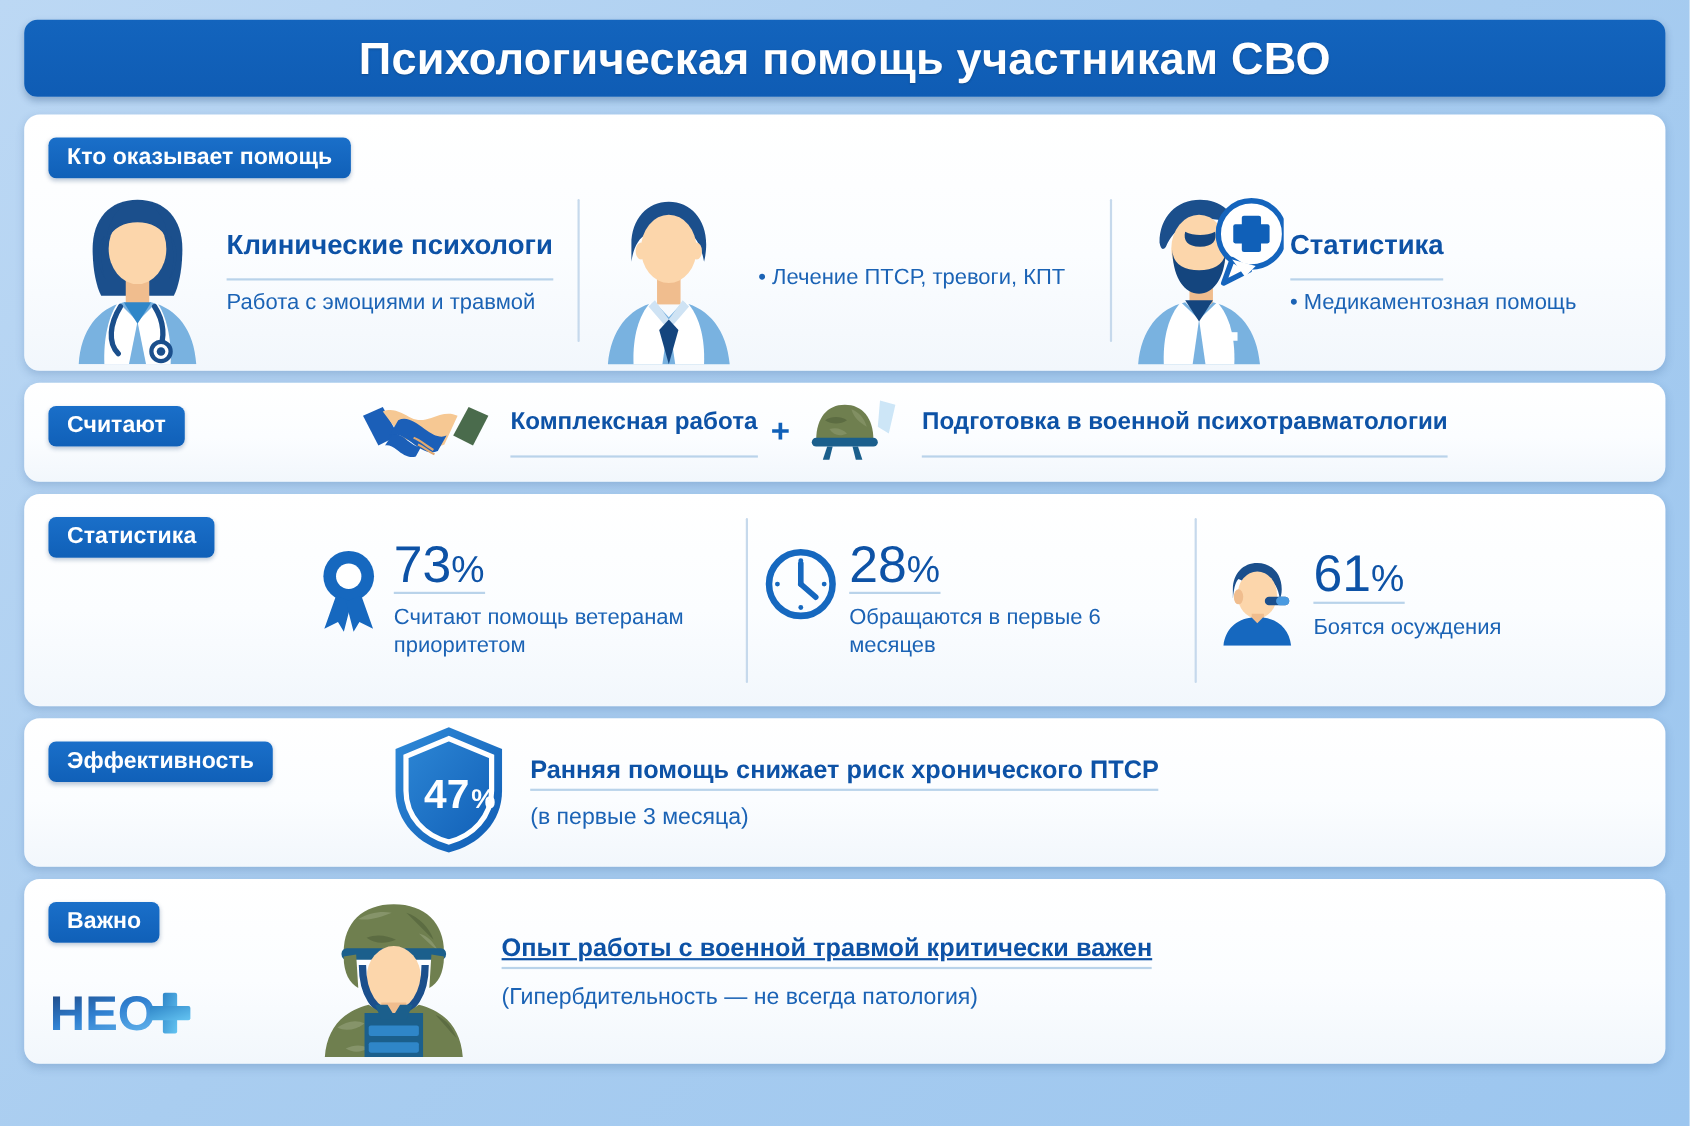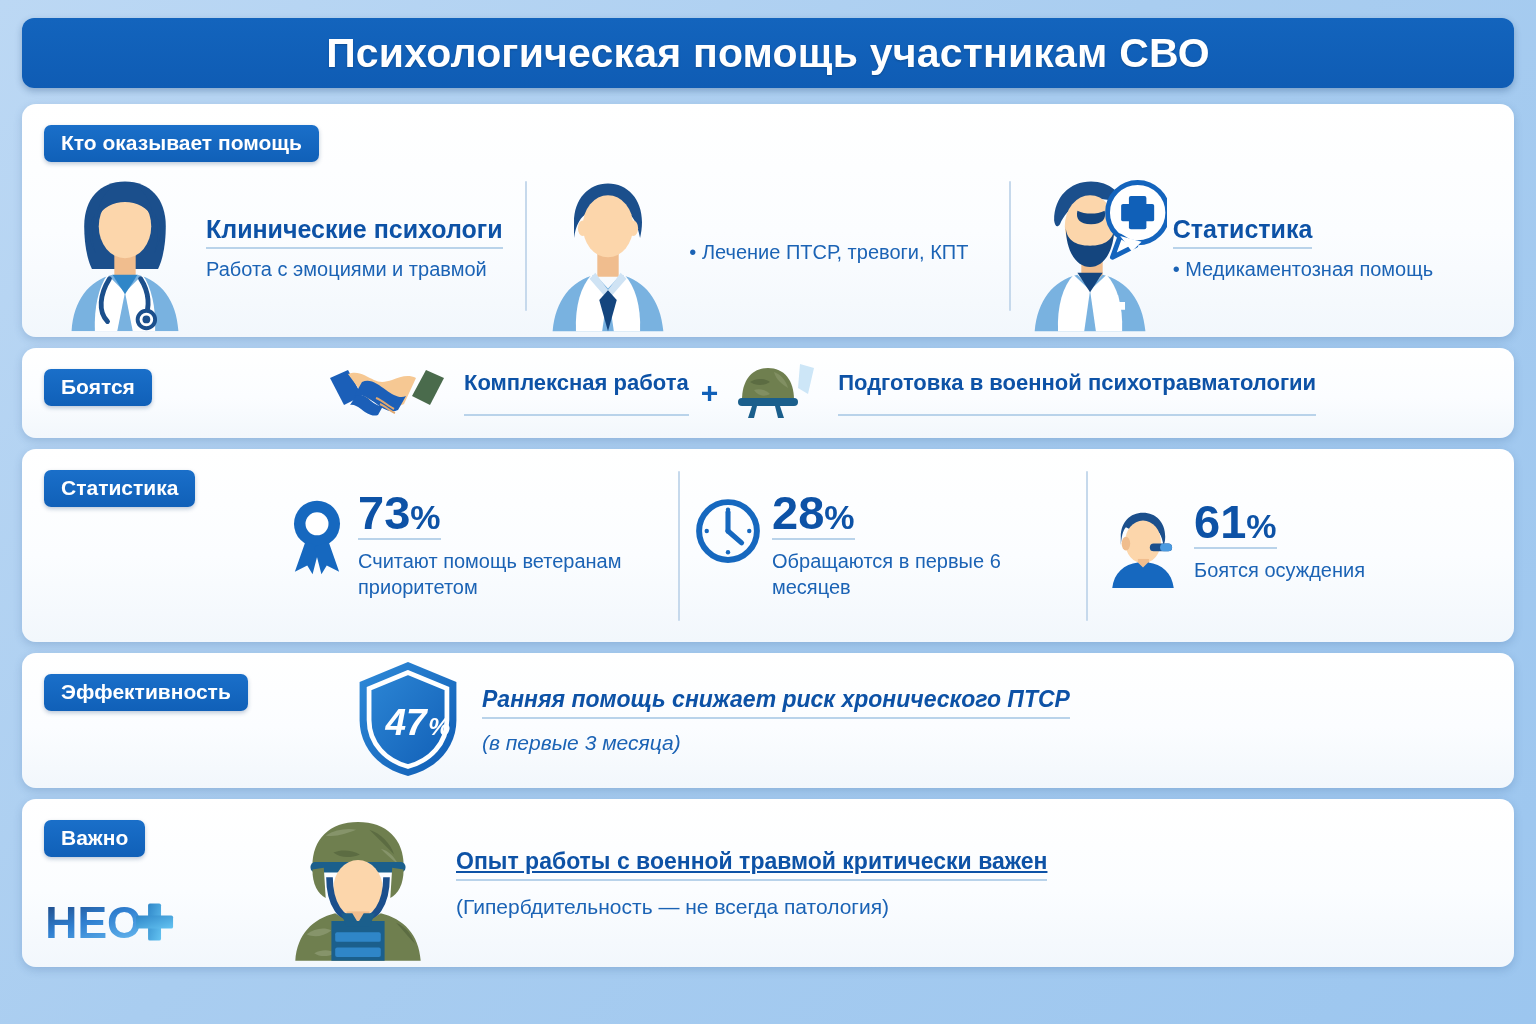--- a/index.html
+++ b/index.html
@@ -44,21 +44,21 @@
     padding:7px 17px 9px;border-radius:7px;
     box-shadow:0 2px 4px rgba(20,60,110,.28);
     white-space:nowrap;line-height:1;
   }
 
   .sep{width:2px;background:#c6d9ec;border-radius:1px;}
 
   
   .ttl{
     color:#0d52a6;font-size:25px;font-weight:bold;line-height:1.12;
-    border-bottom:2px solid #b9d3ea;padding-bottom:4px;display:inline-block;
+    border-bottom:2px solid #b9d3ea;padding-bottom:16px;display:inline-block;
   }
   .sub{color:#1b63b5;font-size:20px;line-height:1.25;margin-top:8px;}
   .bullet{color:#1b63b5;font-size:20px;line-height:1.28;margin-top:8px;}
 
   
   .specialists{
     position:absolute;left:22px;right:22px;top:62px;bottom:12px;
     display:flex;align-items:center;
   }
   .spec{flex:1;display:flex;align-items:center;gap:6px;height:100%;padding:0 6px;box-sizing:border-box;}
@@ -78,31 +78,31 @@
   .plus{color:#1060b8;font-size:30px;font-weight:bold;}
 
   
   .stats{
     position:absolute;left:250px;right:20px;top:10px;bottom:10px;
     display:flex;align-items:center;
   }
   .stat{flex:1;display:flex;align-items:flex-start;gap:10px;padding:0 14px;box-sizing:border-box;}
   .stat .icon{flex:0 0 auto;padding-top:6px;}
   .stat .num{
-    color:#0d52a6;font-size:47px;font-weight:bold;line-height:.95;
+    color:#0d52a6;font-size:47px;font-weight:normal;line-height:.95;
     border-bottom:2px solid #b9d3ea;display:inline-block;padding-bottom:3px;
   }
   .stat .num .pc{font-size:34px;}
   .stat .cap{color:#1b63b5;font-size:20px;line-height:1.3;margin-top:8px;}
   .stat-sep{height:150px;align-self:center;}
 
   
   .eff{
     position:absolute;left:330px;right:20px;top:0;bottom:0;
-    display:flex;align-items:center;gap:18px;font-style:italic;
+    display:flex;align-items:center;gap:18px;
   }
   .eff .hl{
     color:#0d52a6;font-size:23px;font-weight:bold;
     border-bottom:2px solid #b9d3ea;padding-bottom:4px;display:inline-block;
   }
   .eff .note{color:#1b63b5;font-size:21px;margin-top:12px;}
 
   
   .imp{
     position:absolute;left:270px;right:20px;top:0;bottom:0;
@@ -241,21 +241,21 @@
         <div class="txt">
           <div class="ttl">Статистика</div>
           <div class="bullet">• Медикаментозная помощь</div>
         </div>
       </div>
 
     </div>
   </div>
 
   <div class="card card-2">
-    <div class="badge">Боятся</div>
+    <div class="badge">Считают</div>
 
     <div class="approach">
       <span>
         <svg viewBox="0 0 130 62" width="130" height="62">
           <path d="M8 18l18-8 14 26-18 9z" fill="#1b5fb8"></path>
           <path d="M122 18l-18-8-14 26 18 9z" fill="#4a6b4c"></path>
           <path d="M26 14c10-4 18 2 26 6 6 3 12 2 18 0 8-3 16-6 24-2l-12 26c-6 3-12 1-18-2-6-3-12-4-18-1z" fill="#f6c893"></path>
           <path d="M40 22c8-4 16 2 24 8 7 5 14 9 20 6l-8 14c-8 4-16-2-24-8-7-5-14-9-20-6z" fill="#1b5fb8"></path>
           <path d="M34 36c5-3 11 1 15 5 4 3 8 6 12 5l-5 9c-6 2-12-2-17-6-4-3-8-5-11-4z" fill="#1b5fb8"></path>
           <path d="M54 38c6 2 12 8 18 11" stroke="#e0a870" stroke-width="2" fill="none"></path>

